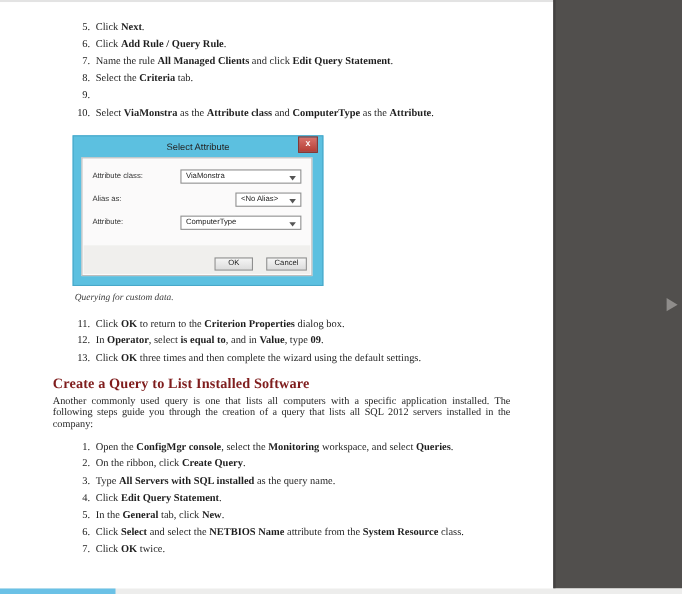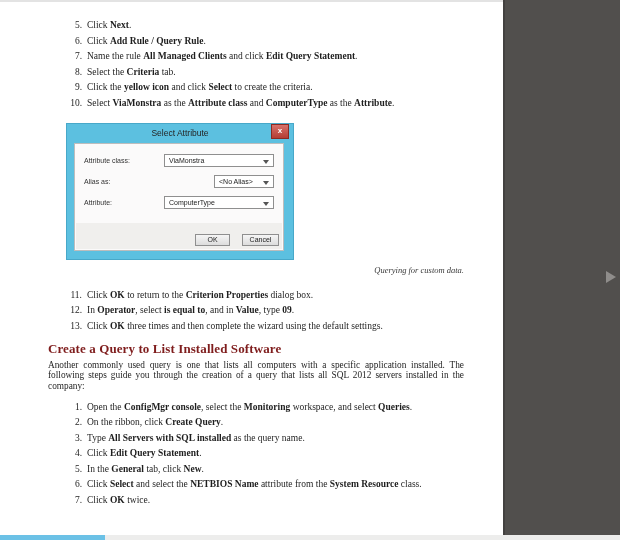--- a/index.html
+++ b/index.html
@@ -39,21 +39,21 @@
               border-left:3px solid transparent; border-right:3px solid transparent; border-top:4px solid #555; }
   .lbl-1 { top:13px; } .dd-1 { left:89px; top:10px; width:110px; }
   .lbl-2 { top:34px; } .dd-2 { left:139px; top:31px; width:60px; }
   .lbl-3 { top:55px; } .dd-3 { left:89px; top:52px; width:110px; }
   .dlg-btn { position:absolute; top:90px; height:12px; background:linear-gradient(#f5f5f5,#dcdcdc);
              border:1px solid #8f8f8f; display:flex; align-items:center; justify-content:center;
              font-family:"Liberation Sans", sans-serif; font-size:7px; color:#222; }
   .btn-ok { left:120px; width:35px; }
   .btn-cancel { left:167px; width:37px; }
 
-  .caption { margin:5px 0 0 20px; font-style:italic; font-size:8.5px; color:#3a3a3a;text-align:right; }
+  .caption { margin:5px 0 0 20px; font-style:italic; font-size:8.5px; color:#3a3a3a; }
 
   .mid-list { margin-top:15px; }
 
   .heading { margin-top:9px; font-size:13px; font-weight:bold; color:#7f1d1d; letter-spacing:0.1px; }
   .para { margin-top:3px; font-size:9.3px; line-height:10.8px; text-align:justify; }
 
   .bottom-list { margin-top:10px; }
 
   
   .side-panel { position:absolute; left:503px; top:0; width:117px; height:535px;
@@ -83,21 +83,20 @@
         <div class="li">
           <span class="num">7.</span>
           <span class="txt">Name the rule <b>All Managed Clients</b> and click <b>Edit Query Statement</b>.</span>
         </div>
         <div class="li">
           <span class="num">8.</span>
           <span class="txt">Select the <b>Criteria</b> tab.</span>
         </div>
         <div class="li">
           <span class="num">9.</span>
-          <span class="txt">Click the <b>yellow icon</b> and click <b>Select</b> to create the criteria.</span>
         </div>
         <div class="li">
           <span class="num">10.</span>
           <span class="txt">Select <b>ViaMonstra</b> as the <b>Attribute class</b> and <b>ComputerType</b> as the <b>Attribute</b>.</span>
         </div>
       </div>
 
     <div class="figure">
       <div class="dlg">
         <div class="dlg-titlebar">

